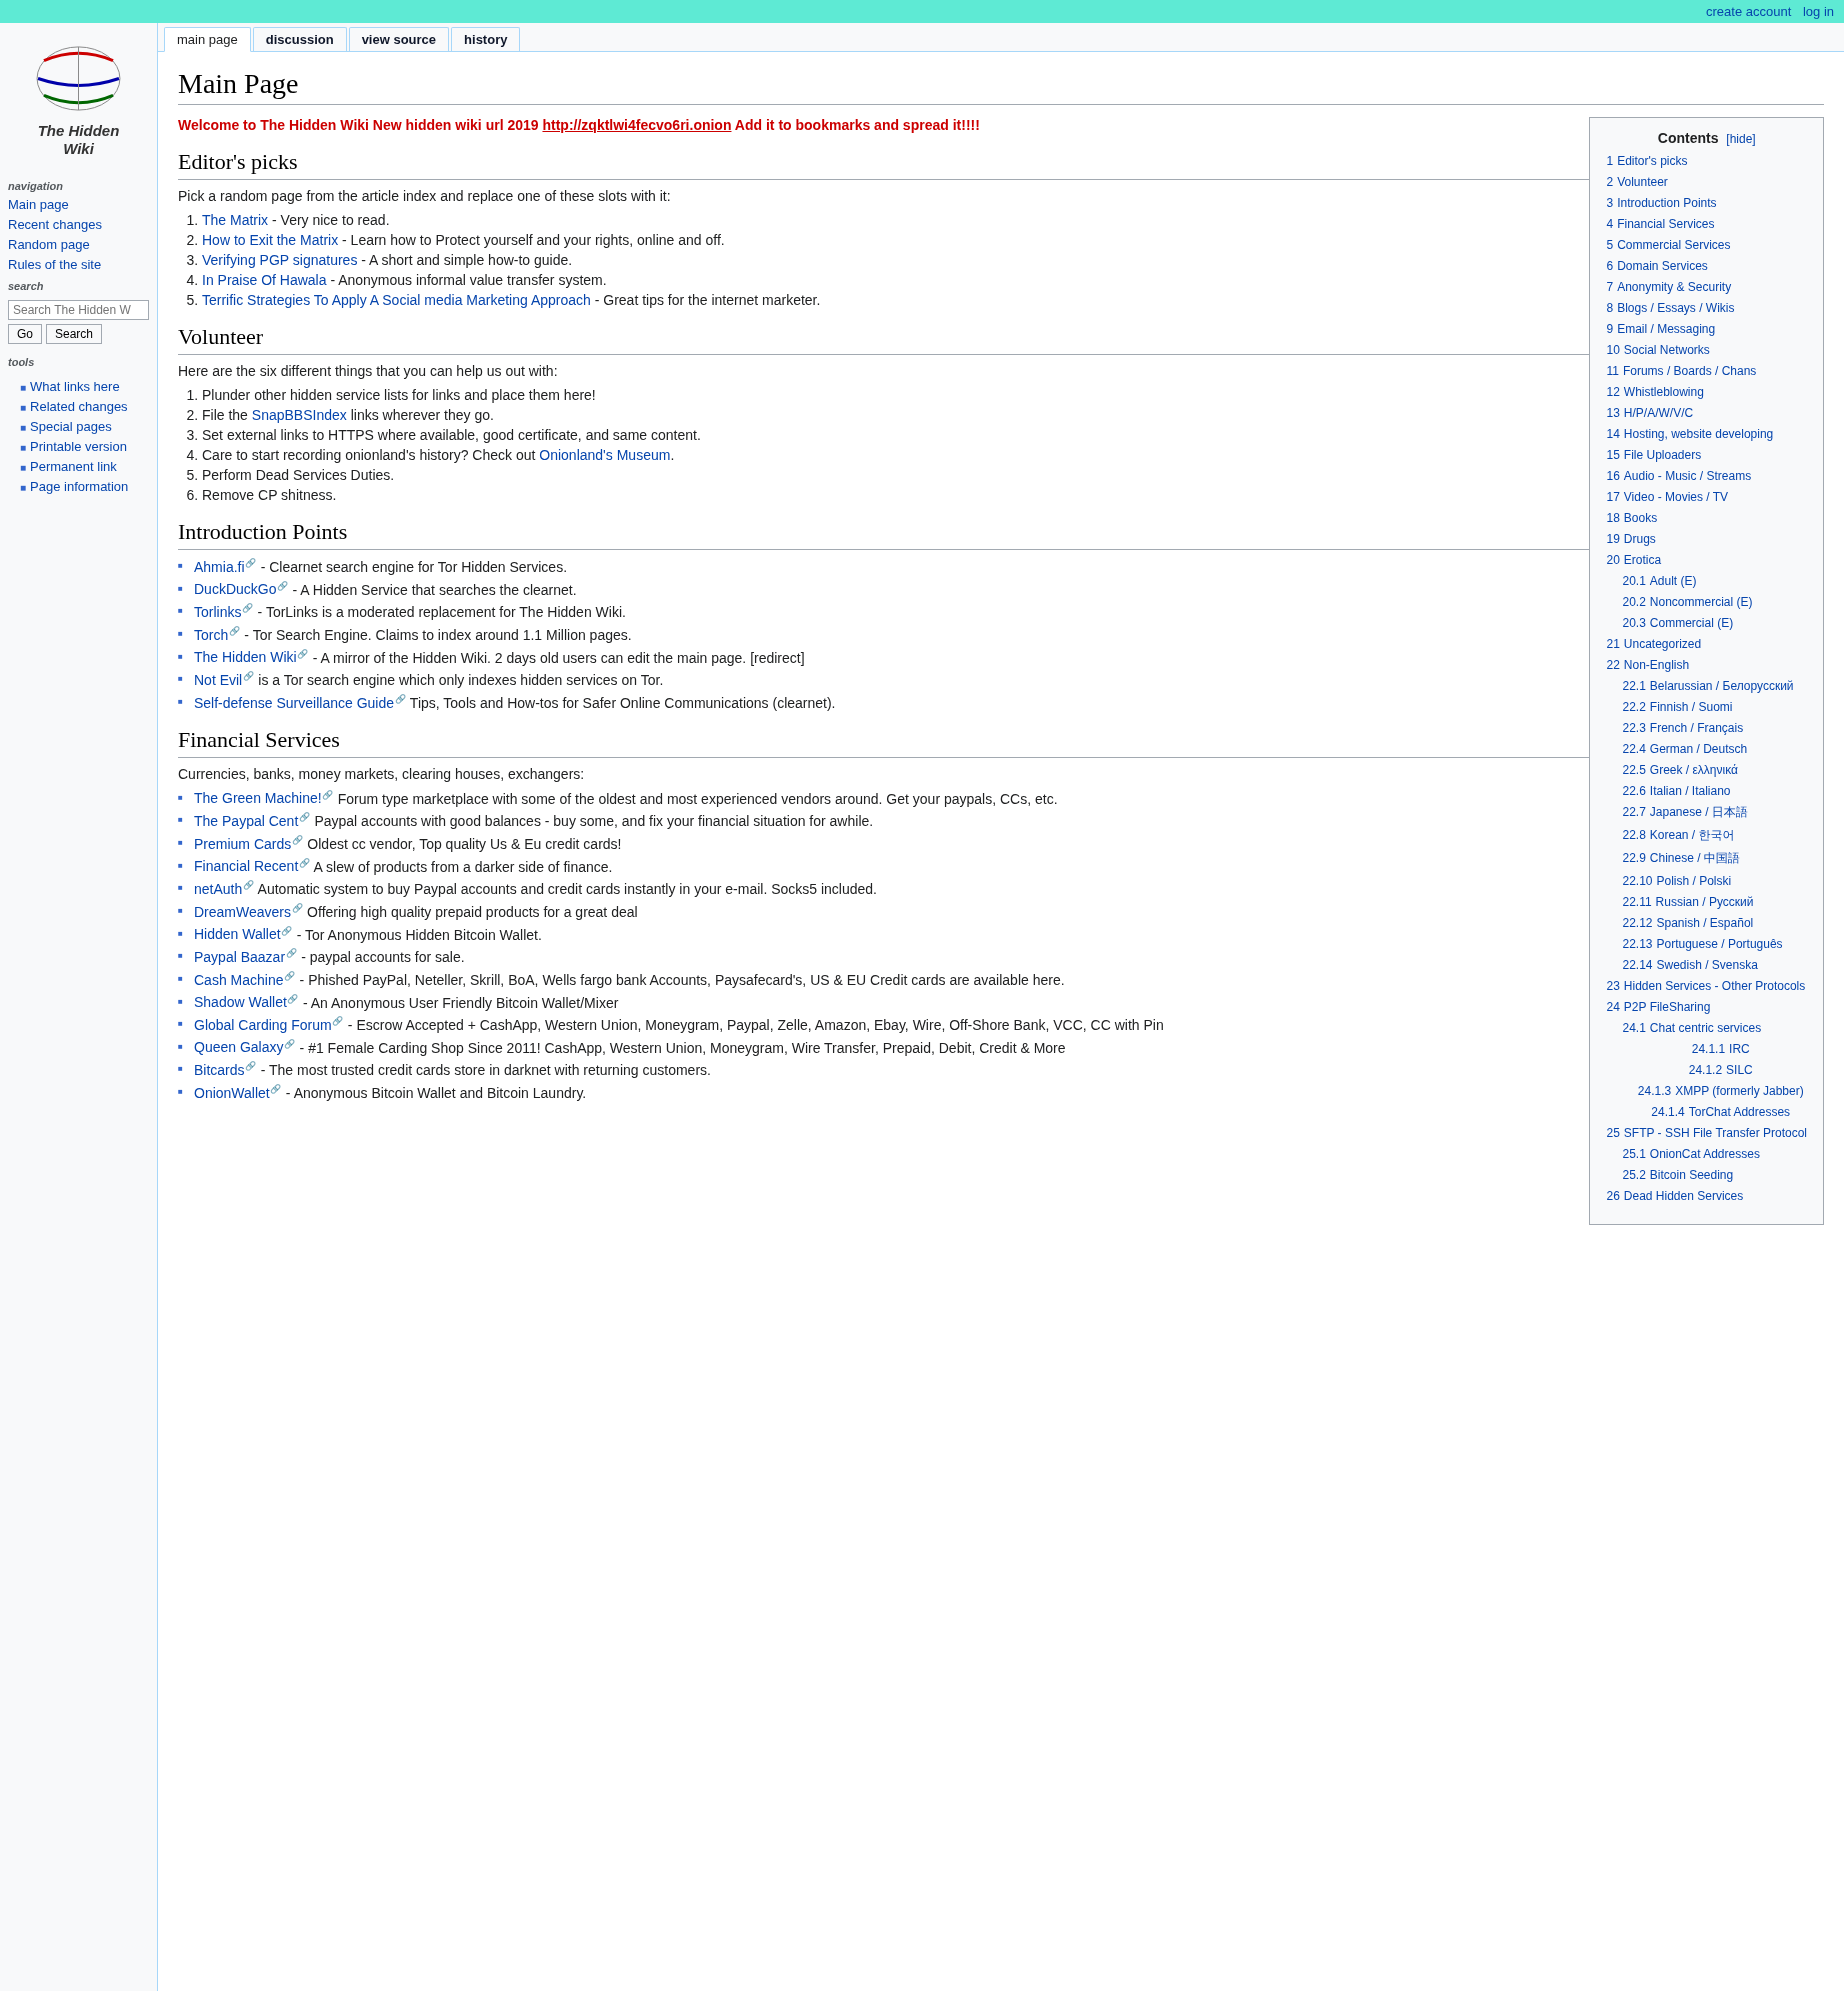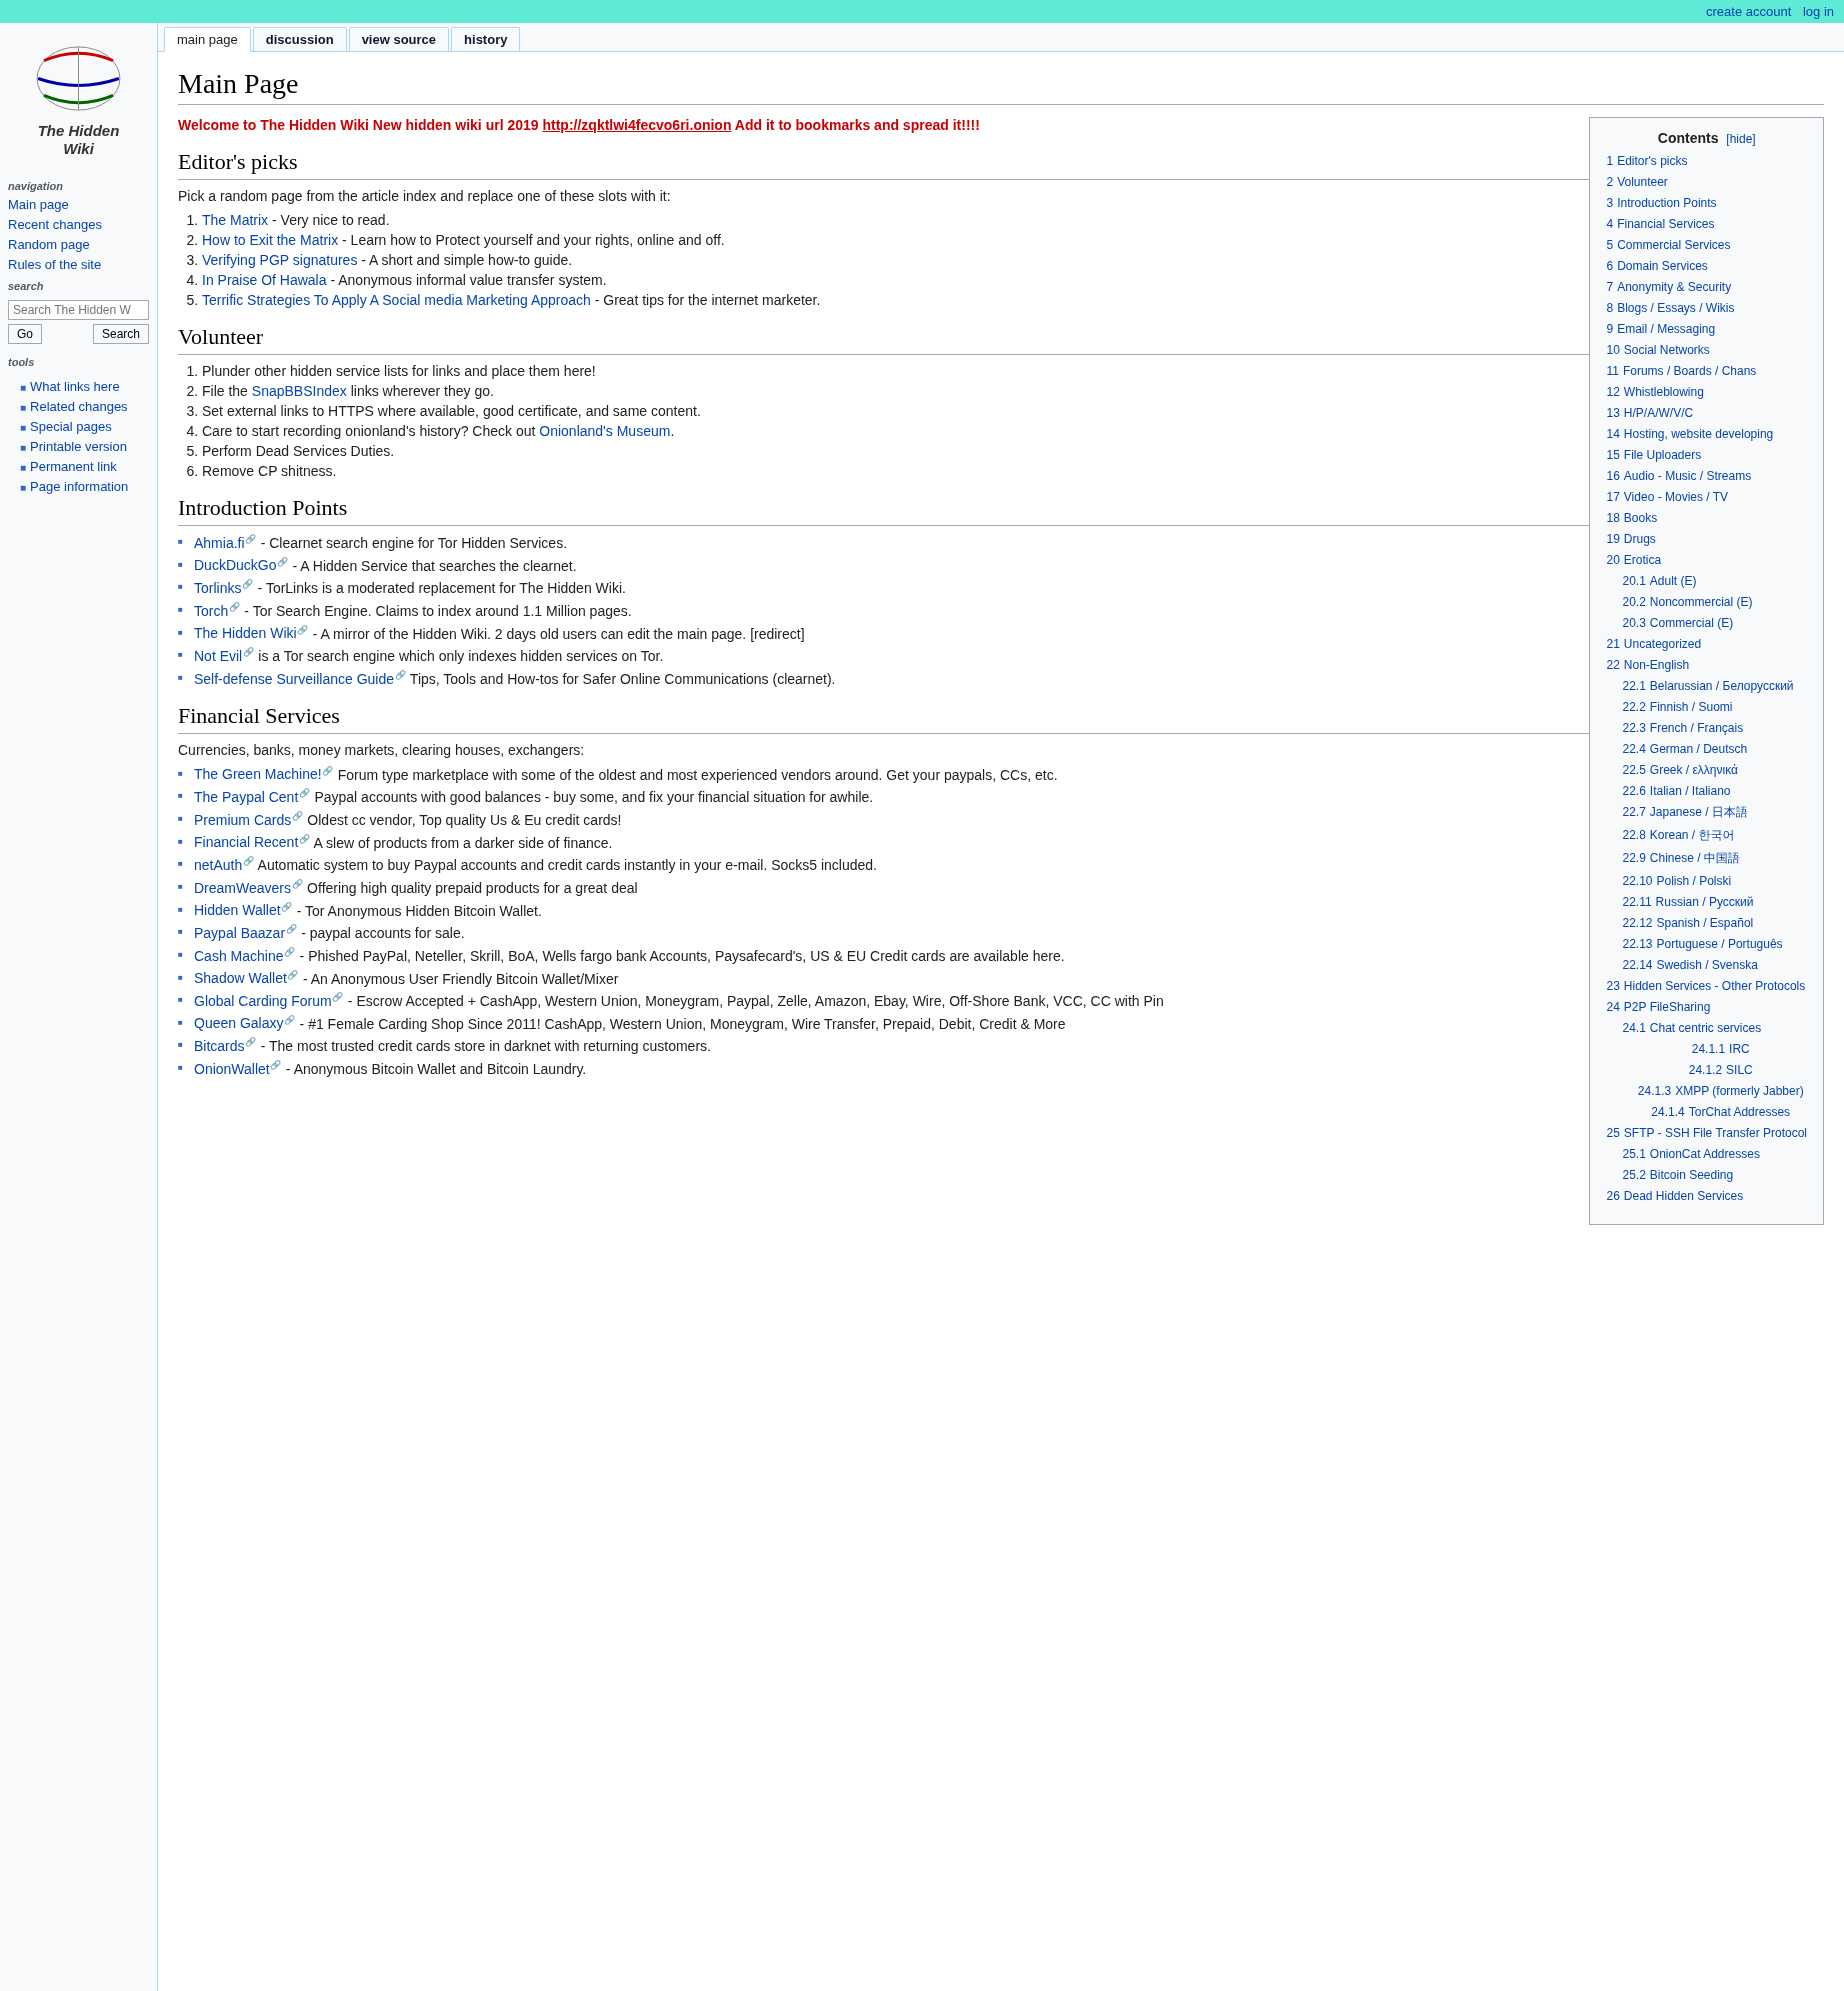--- a/index.html
+++ b/index.html
@@ -16,21 +16,21 @@
     #logo-area { text-align: center; padding: 10px 4px 16px; }
     .logo-text { font-size: 15px; font-weight: bold; color: #333; text-align: center; margin-top: 4px; line-height: 1.2; font-style: italic; }
 
     .sidebar-section-label { font-size: 11px; color: #54595d; padding: 6px 8px 2px; font-style: italic; font-weight: bold; }
     .sidebar-nav ul { list-style: none; padding: 0; }
     .sidebar-nav ul li { padding: 2px 8px; }
     .sidebar-nav ul li a { font-size: 13px; color: #0645ad; }
 
     #search-section { padding: 6px 8px; }
     #search-section input { width: 100%; font-size: 12px; padding: 2px 4px; border: 1px solid #a2a9b1; margin-bottom: 4px; }
-    #search-section .btn-row { display: flex; gap: 4px; justify-content: space-between; }
+    #search-section .btn-row { display: flex; gap: 4px; }
     #search-section button { font-size: 12px; padding: 2px 8px; cursor: pointer; background: #f8f9fa; border: 1px solid #a2a9b1; }
 
     #tools-section { padding: 6px 20px; }
     #tools-section ul { list-style: none; padding: 0; }
     #tools-section ul li { padding: 2px 0; }
     #tools-section ul li a { font-size: 13px; color: #0645ad; }
     .tool-bullet { color: #3366cc; margin-right: 4px; font-size: 10px; }
 
     #main-area { flex: 1; background: #fff; padding: 0; }
 
@@ -215,20 +215,21 @@
         <p class="intro-text">Pick a random page from the article index and replace one of these slots with it:</p>
         <ol id="editors-picks-list">
             <li><a href="#">The Matrix</a> - Very nice to read.</li>
             <li><a href="#">How to Exit the Matrix</a> - Learn how to Protect yourself and your rights, online and off.</li>
             <li><a href="#">Verifying PGP signatures</a> - A short and simple how-to guide.</li>
             <li><a href="#">In Praise Of Hawala</a> - Anonymous informal value transfer system.</li>
             <li><a href="#">Terrific Strategies To Apply A Social media Marketing Approach</a> - Great tips for the internet marketer.</li>
           </ol>
 
         <h2 class="section-heading">Volunteer</h2>
+        <p class="intro-text">Here are the six different things that you can help us out with:</p>
         <ol>
           <li>Plunder other hidden service lists for links and place them here!</li>
           <li>File the <a>SnapBBSIndex</a> links wherever they go.</li>
           <li>Set external links to HTTPS where available, good certificate, and same content.</li>
           <li>Care to start recording onionland's history? Check out <a>Onionland's Museum</a>.</li>
           <li>Perform Dead Services Duties.</li>
           <li>Remove CP shitness.</li>
         </ol>
 
         <h2 class="section-heading">Introduction Points</h2>

